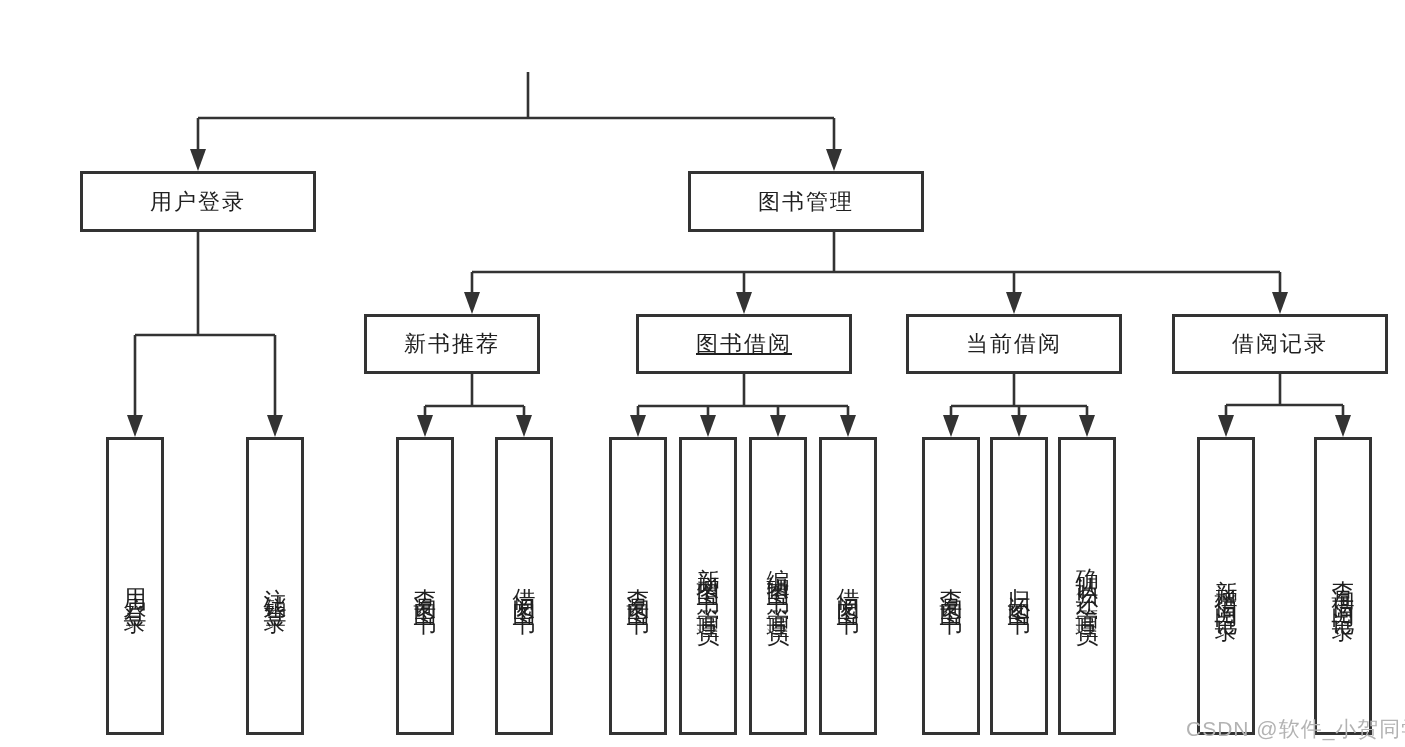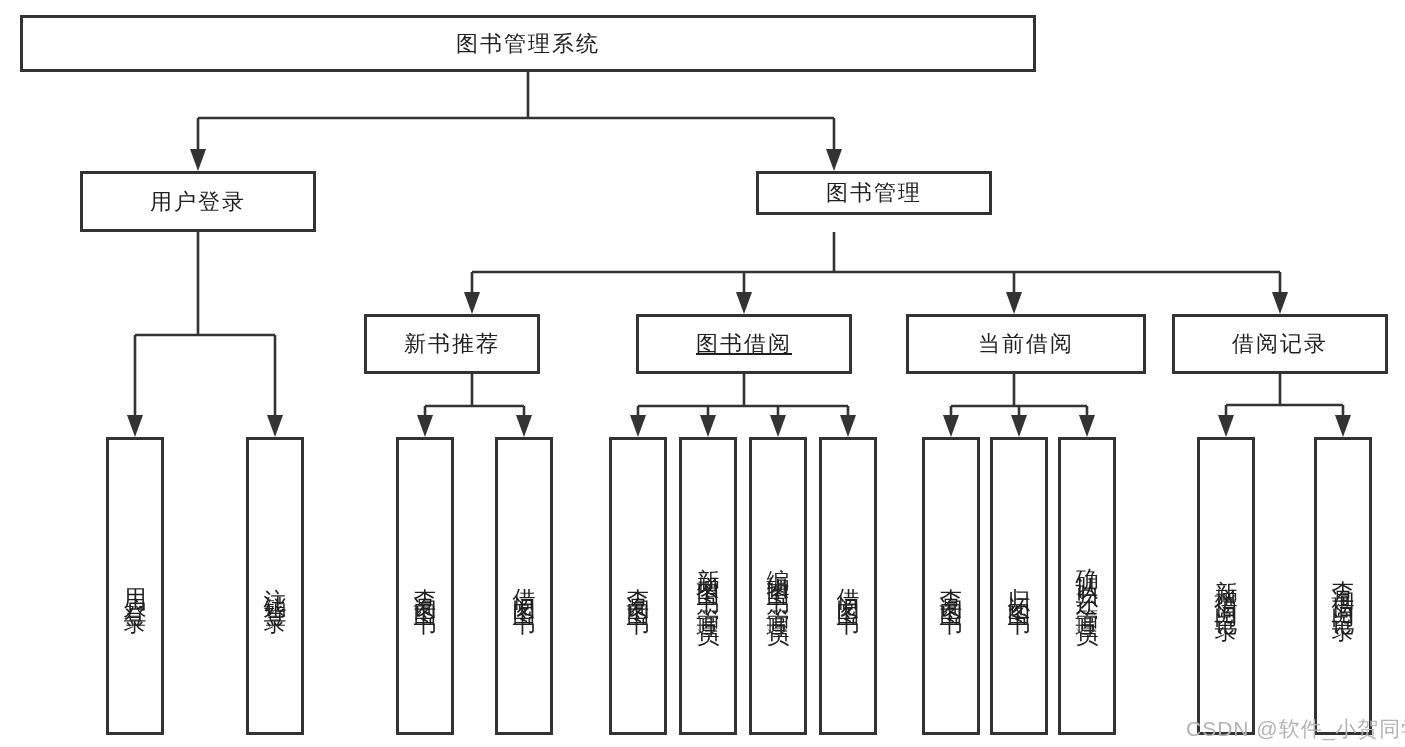--- a/index.html
+++ b/index.html
@@ -98,38 +98,35 @@
       <polygon points="1011,415 1027,415 1019,437"></polygon>
       <polygon points="1079,415 1095,415 1087,437"></polygon>
     </g>
     <g>
       <path d="M1280 374 V405 M1226 405 H1343 M1226 405 V416 M1343 405 V416"></path>
       <polygon points="1218,415 1234,415 1226,437"></polygon>
       <polygon points="1335,415 1351,415 1343,437"></polygon>
     </g>
   </svg>
 
-  <div class="node" style="left:20px; top:15px; width:1016px; height:57px;">
-    <span class="label">图书管理系统</span>
-  </div>
 
   <div class="node" style="left:80px; top:171px; width:236px; height:61px;">
     <span class="label">用户登录</span>
   </div>
-  <div class="node" style="left:756px; top:171px; width:236px; height:44px;text-align:center;">
+  <div class="node" style="left:688px; top:171px; width:236px; height:61px;text-align:center;">
     <span class="label">图书管理</span>
   </div>
 
   <div class="node" style="left:364px; top:314px; width:176px; height:60px;">
     <span class="label">新书推荐</span>
   </div>
   <div class="node" style="left:636px; top:314px; width:216px; height:60px;text-decoration:underline;">
     <span class="label">图书借阅</span>
   </div>
-  <div class="node" style="left:906px; top:314px; width:240px; height:60px;">
+  <div class="node" style="left:906px; top:314px; width:216px; height:60px;">
     <span class="label">当前借阅</span>
   </div>
   <div class="node" style="left:1172px; top:314px; width:216px; height:60px;">
     <span class="label">借阅记录</span>
   </div>
 
   <div class="node v" style="left:106px; top:437px; width:58px; height:298px;">
     <span class="label">用户登录</span>
   </div>
   <div class="node v" style="left:246px; top:437px; width:58px; height:298px;">

